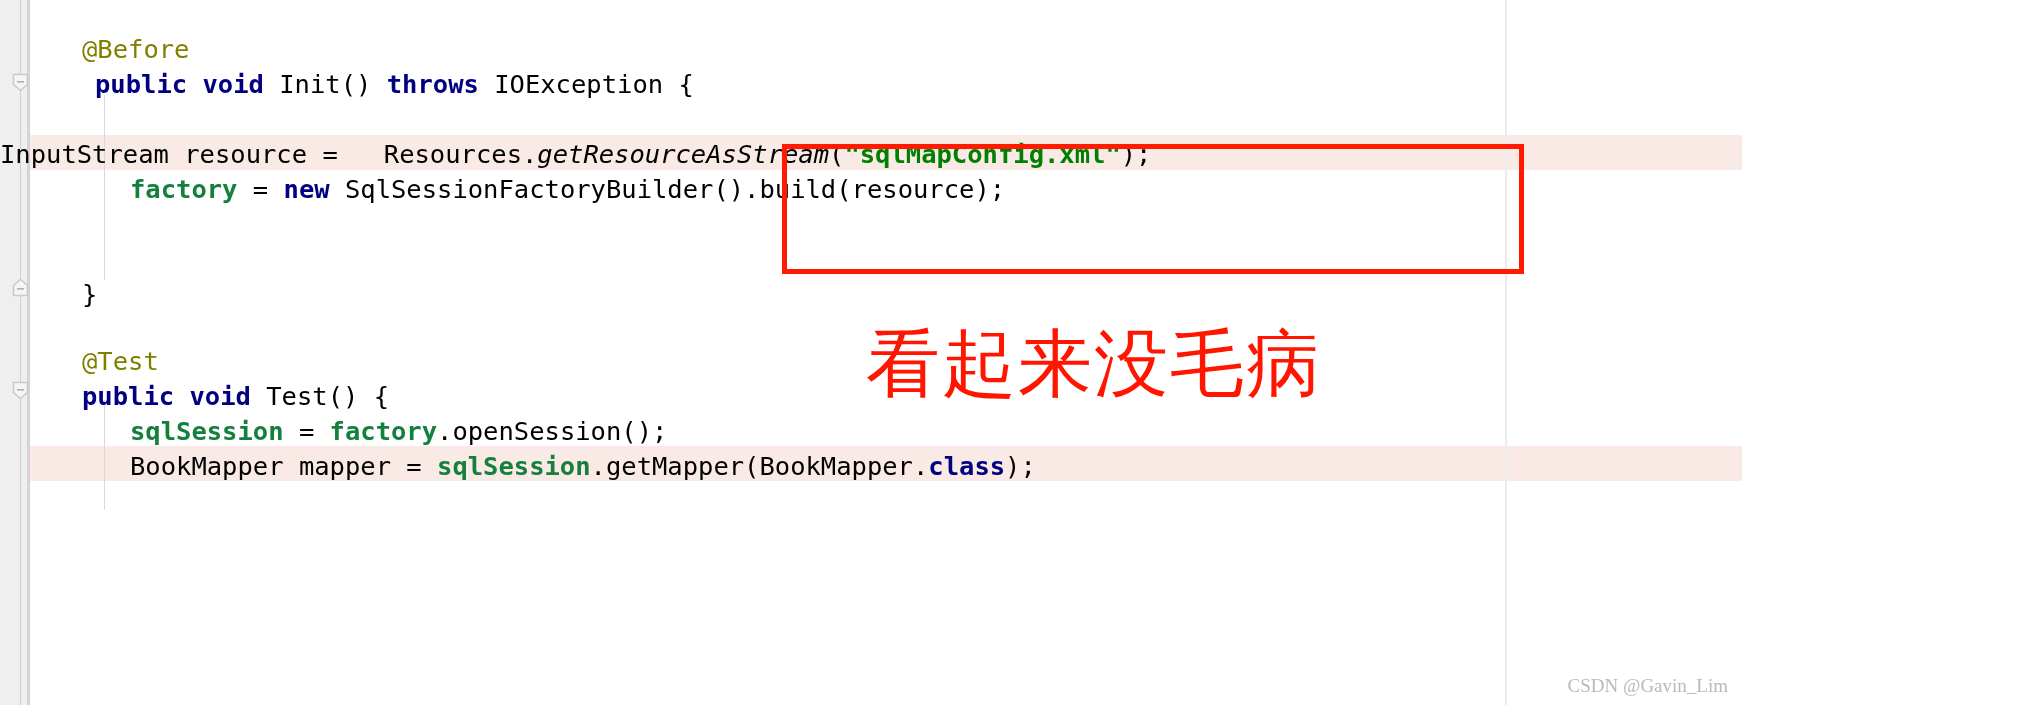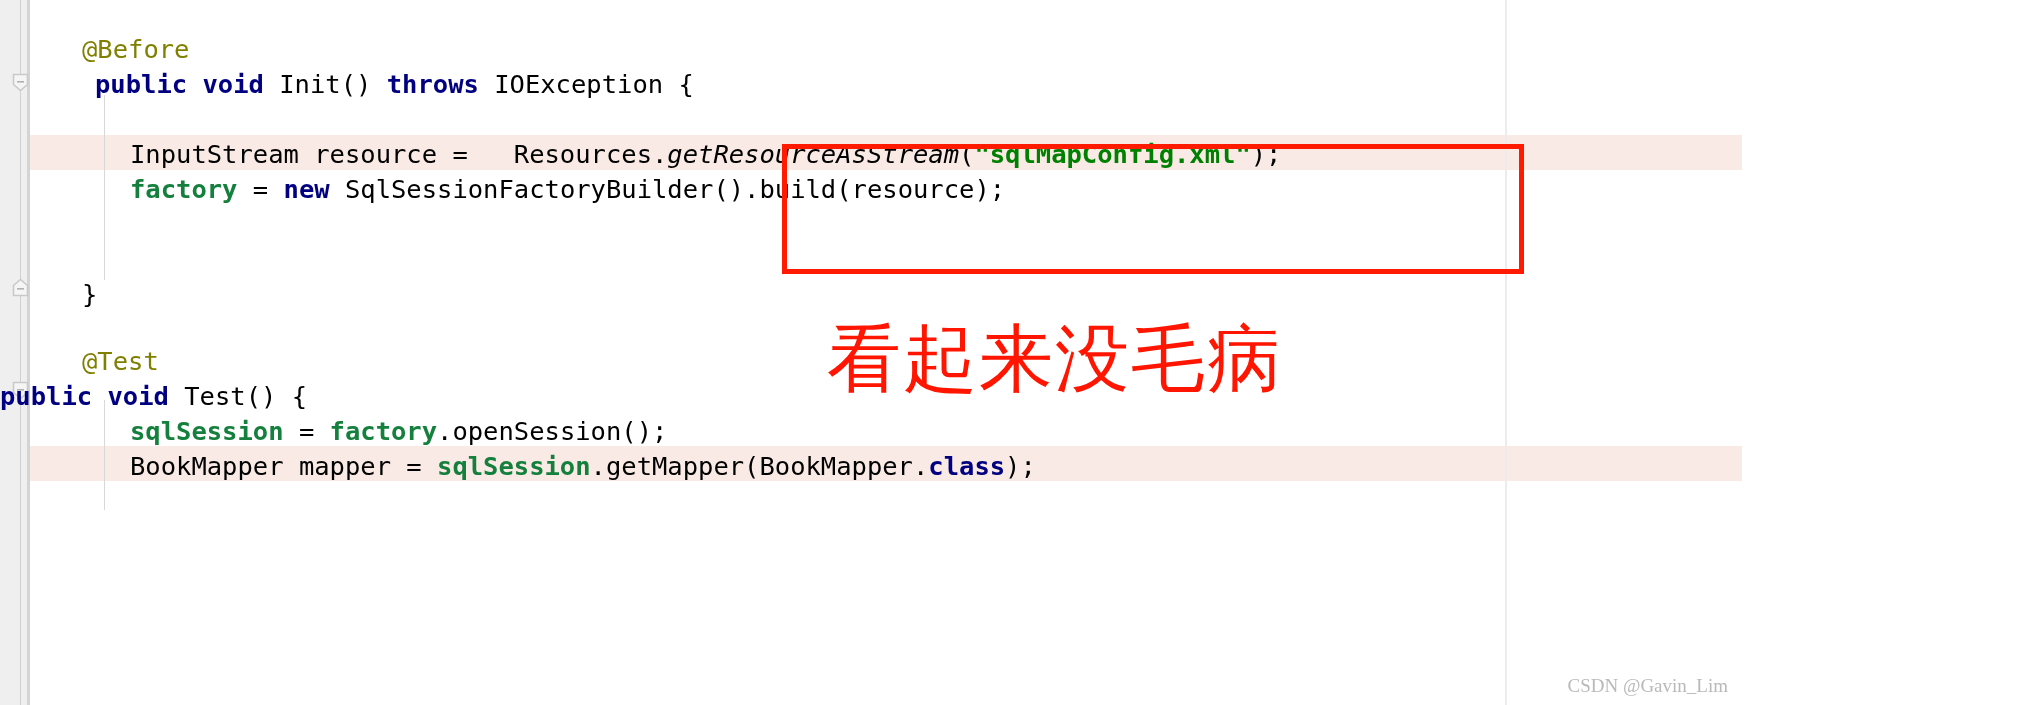--- a/index.html
+++ b/index.html
@@ -117,26 +117,27 @@
     z-index: 20;
     background: transparent;
     pointer-events: none;
   }
 
   
   .caption-cn {
     position: absolute;
     z-index: 21;
     color: #ff1500;
-    font-family: Liberation Mono, monospace;
+    font-family: Liberation Serif, serif;
     font-size: 74px;
     line-height: 1;
     font-weight: 400;
     letter-spacing: 2px;
     white-space: pre;
+    margin-left: 39px;
   }
 
   
   .watermark {
     position: absolute;
     right: 14px;
     bottom: 8px;
     color: #b9b9b9;
     font-family: Liberation Serif, serif;
     font-size: 19px;
@@ -180,28 +181,28 @@
     <svg width="19" height="19" viewBox="0 0 19 19" aria-hidden="true">
       <path d="M2.5 1.5 H16.5 V11.5 L9.5 17.5 L2.5 11.5 Z" fill="#f5f5f5" stroke="#c9c9c9" stroke-width="1.6"></path>
       <rect x="6" y="8" width="7" height="1.6" fill="#b2b2b2"></rect>
     </svg>
   </div>
 
   <div id="code-lines">
       <div class="line" style="top: 32px; padding-left: 82px;"><span class="anno">@Before</span></div>
       <div class="line" style="top: 67px; padding-left: 82px; margin-left: 13px;"><span class="kw">public</span><span class="plain"> </span><span class="kw">void</span><span class="plain"> Init() </span><span class="kw">throws</span><span class="plain"> IOException {</span></div>
       <div class="line" style="top: 102px; padding-left: 82px;"><span class="plain"></span></div>
-      <div class="line" style="top: 137px; padding-left: 130px;"><span class="plain">InputStream resource =   Resources.</span><span class="static">getResourceAsStream</span><span class="plain">(</span><span class="str">"sqlMapConfig.xml"</span><span class="plain">);</span></div>
+      <div class="line" style="top: 137px; "><span class="plain">InputStream resource =   Resources.</span><span class="static">getResourceAsStream</span><span class="plain">(</span><span class="str">"sqlMapConfig.xml"</span><span class="plain">);</span></div>
       <div class="line" style="top: 172px; padding-left: 130px;"><span class="field">factory</span><span class="plain"> = </span><span class="kw">new</span><span class="plain"> SqlSessionFactoryBuilder().build(resource);</span></div>
       <div class="line" style="top: 207px; padding-left: 130px;"><span class="plain"></span></div>
       <div class="line" style="top: 242px; padding-left: 130px;"><span class="plain"></span></div>
       <div class="line" style="top: 277px; padding-left: 82px;"><span class="plain">}</span></div>
       <div class="line" style="top: 312px; padding-left: 82px;"><span class="plain"></span></div>
       <div class="line" style="top: 344px; padding-left: 82px;"><span class="anno">@Test</span></div>
-      <div class="line" style="top: 379px; "><span class="kw">public</span><span class="plain"> </span><span class="kw">void</span><span class="plain"> Test() {</span></div>
+      <div class="line" style="top: 379px; padding-left: 82px;"><span class="kw">public</span><span class="plain"> </span><span class="kw">void</span><span class="plain"> Test() {</span></div>
       <div class="line" style="top: 414px; padding-left: 130px;"><span class="field">sqlSession</span><span class="plain"> = </span><span class="field">factory</span><span class="plain">.openSession();</span></div>
       <div class="line" style="top: 449px; padding-left: 130px;"><span class="plain">BookMapper mapper = </span><span class="field">sqlSession</span><span class="plain">.getMapper(BookMapper.</span><span class="kw">class</span><span class="plain">);</span></div>
     </div>
 
   <div id="red-box" class="red-box" style="left: 782px; top: 144px; width: 742px; height: 130px; border-color: rgb(255, 26, 0);"></div>
 
   <div id="caption" class="caption-cn" style="left: 827px; top: 327px; color: rgb(255, 21, 0);">看起来没毛病</div>
 
   <div class="watermark">CSDN @Gavin_Lim</div>
 

